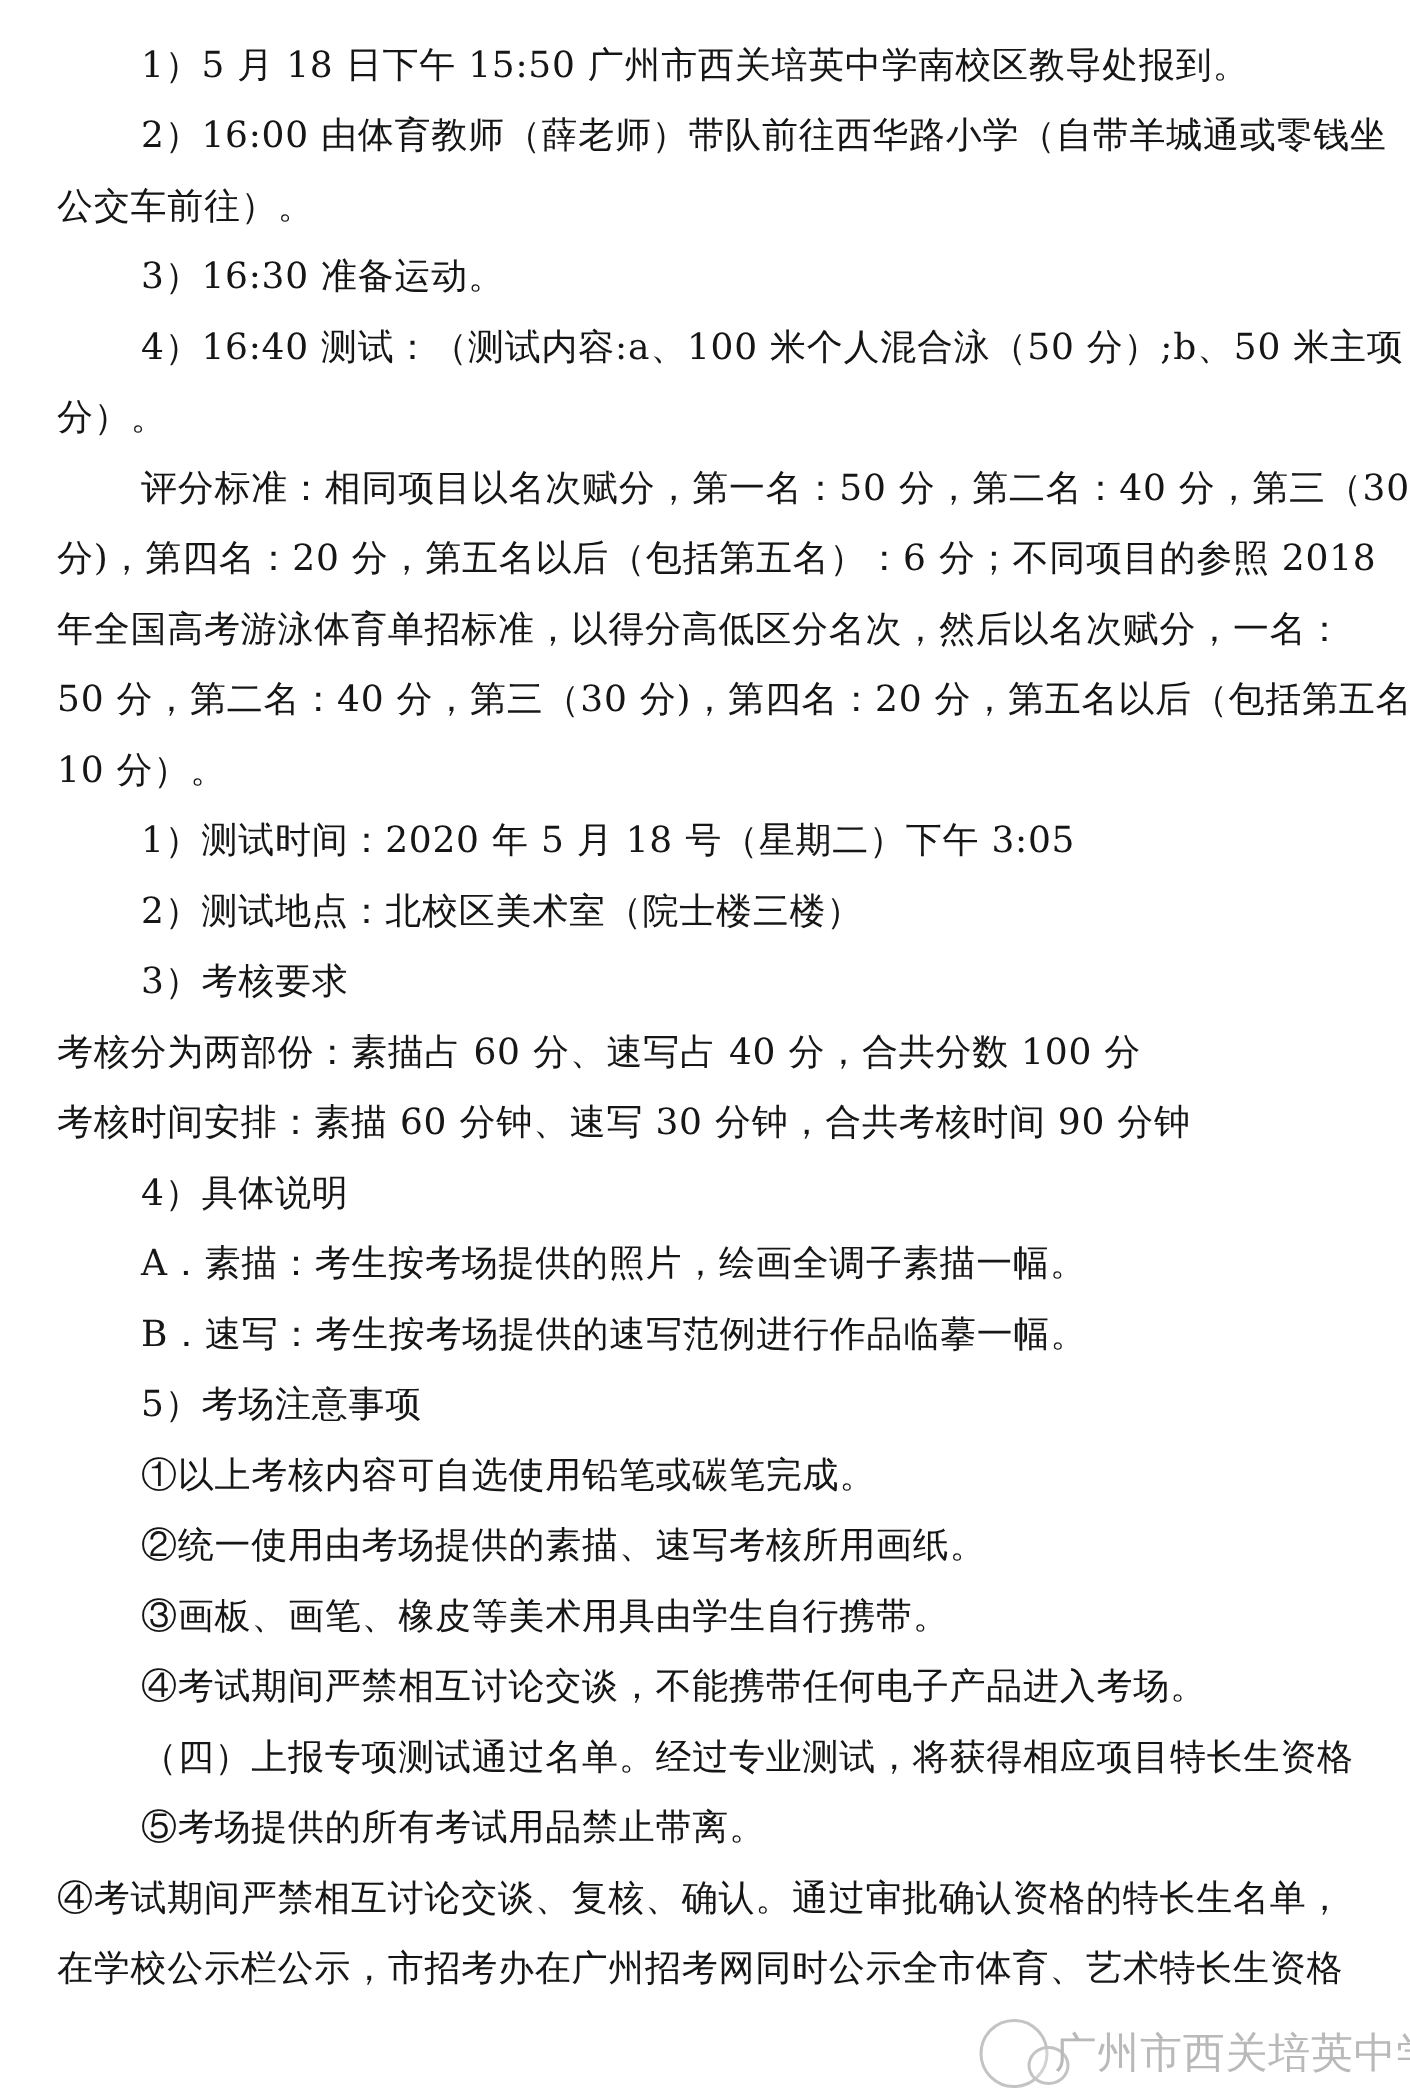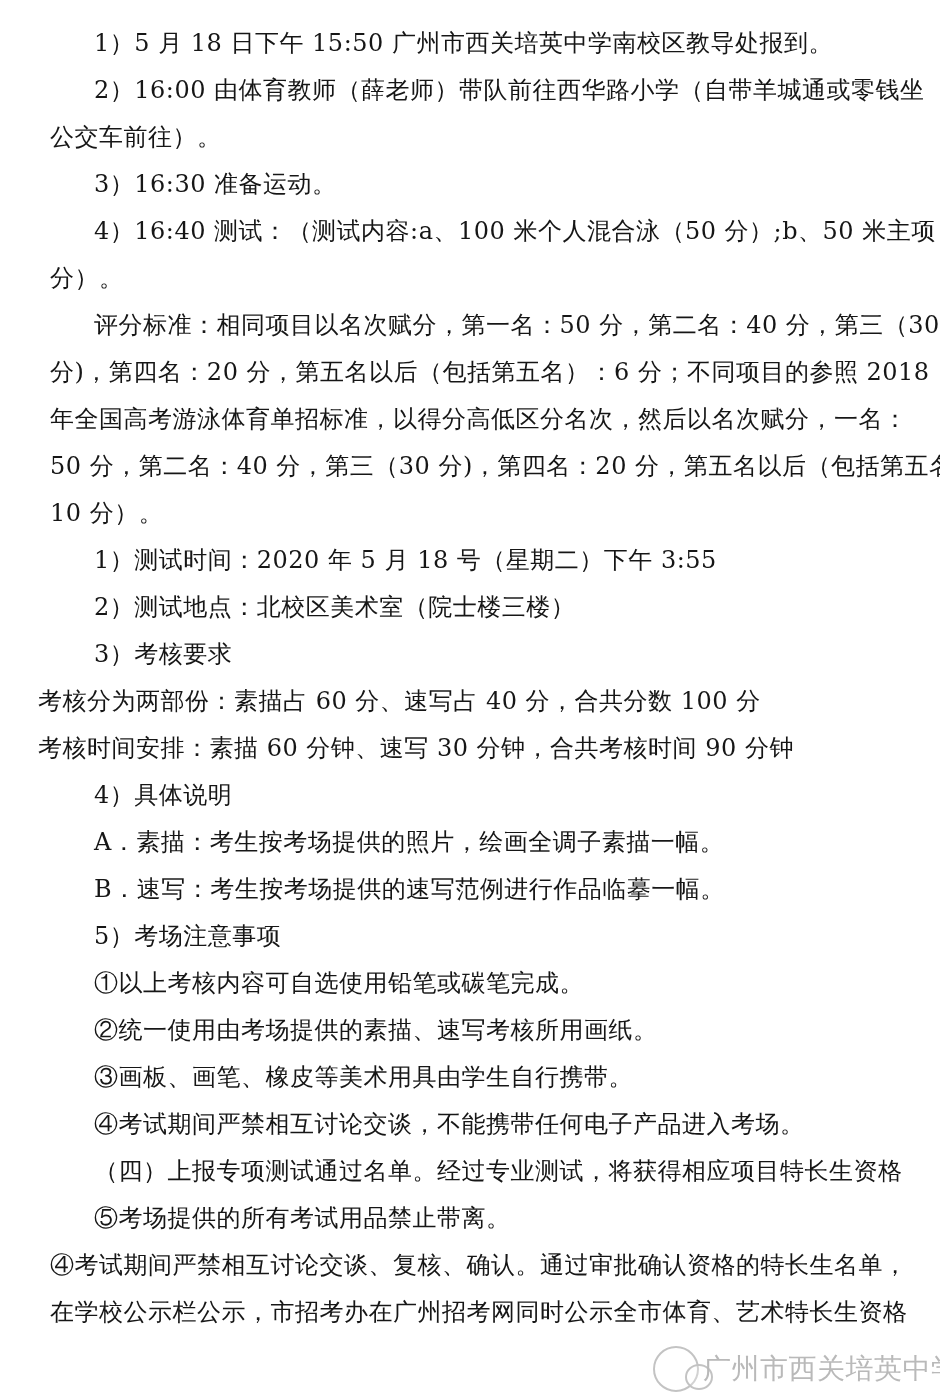--- a/index.html
+++ b/index.html
@@ -16,21 +16,21 @@
   }
   .line {
     font-size: 24px;
     line-height: 47px;
     height: 47px;
     white-space: pre;
     letter-spacing: 0.5px;
   }
   .line.para  { margin-left: 56px; }
   .line.half  { }
-  .line.flush { margin-left: 12px; }
+  .line.flush { margin-left: 0; }
   .line.bold  { font-weight: 700; font-family: "DejaVu Sans", "Liberation Sans", sans-serif; letter-spacing: 1px; }
   .watermark {
     position: absolute;
     left: 645px;
     top: 1338px;
     width: 295px;
     height: 62px;
     opacity: 0.8;
     pointer-events: none;
   }
@@ -63,21 +63,21 @@
       <div class="line para">2）16:00 由体育教师（薛老师）带队前往西华路小学（自带羊城通或零钱坐</div>
       <div class="line flush">公交车前往）。</div>
       <div class="line para">3）16:30 准备运动。</div>
       <div class="line para">4）16:40 测试：（测试内容:a、100 米个人混合泳（50 分）;b、50 米主项（50</div>
       <div class="line flush">分）。</div>
       <div class="line para">评分标准：相同项目以名次赋分，第一名：50 分，第二名：40 分，第三（30</div>
       <div class="line flush">分)，第四名：20 分，第五名以后（包括第五名）：6 分；不同项目的参照 2018</div>
       <div class="line flush">年全国高考游泳体育单招标准，以得分高低区分名次，然后以名次赋分，一名：</div>
       <div class="line flush">50 分，第二名：40 分，第三（30 分)，第四名：20 分，第五名以后（包括第五名）：</div>
       <div class="line flush">10 分）。</div>
-      <div class="line para">1）测试时间：2020 年 5 月 18 号（星期二）下午 3:55</div>
+      <div class="line para">1）测试时间：2020 年 5 月 18 号（星期二）下午 3:05</div>
       <div class="line para">2）测试地点：北校区美术室（院士楼三楼）</div>
       <div class="line para">3）考核要求</div>
       <div class="line half">考核分为两部份：素描占 60 分、速写占 40 分，合共分数 100 分</div>
       <div class="line half">考核时间安排：素描 60 分钟、速写 30 分钟，合共考核时间 90 分钟</div>
       <div class="line para">4）具体说明</div>
       <div class="line para">A．素描：考生按考场提供的照片，绘画全调子素描一幅。</div>
       <div class="line para">B．速写：考生按考场提供的速写范例进行作品临摹一幅。</div>
       <div class="line para">5）考场注意事项</div>
       <div class="line para">①以上考核内容可自选使用铅笔或碳笔完成。</div>
       <div class="line para">②统一使用由考场提供的素描、速写考核所用画纸。</div>

